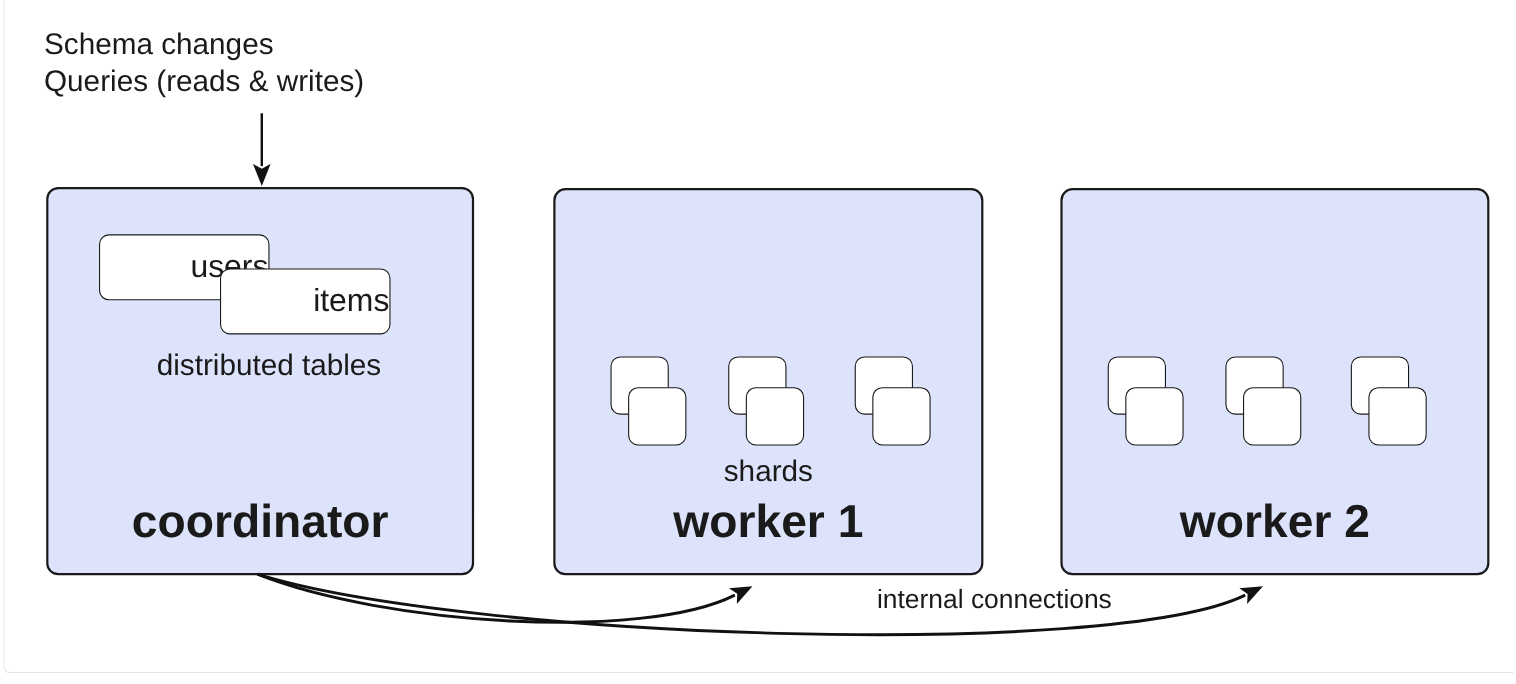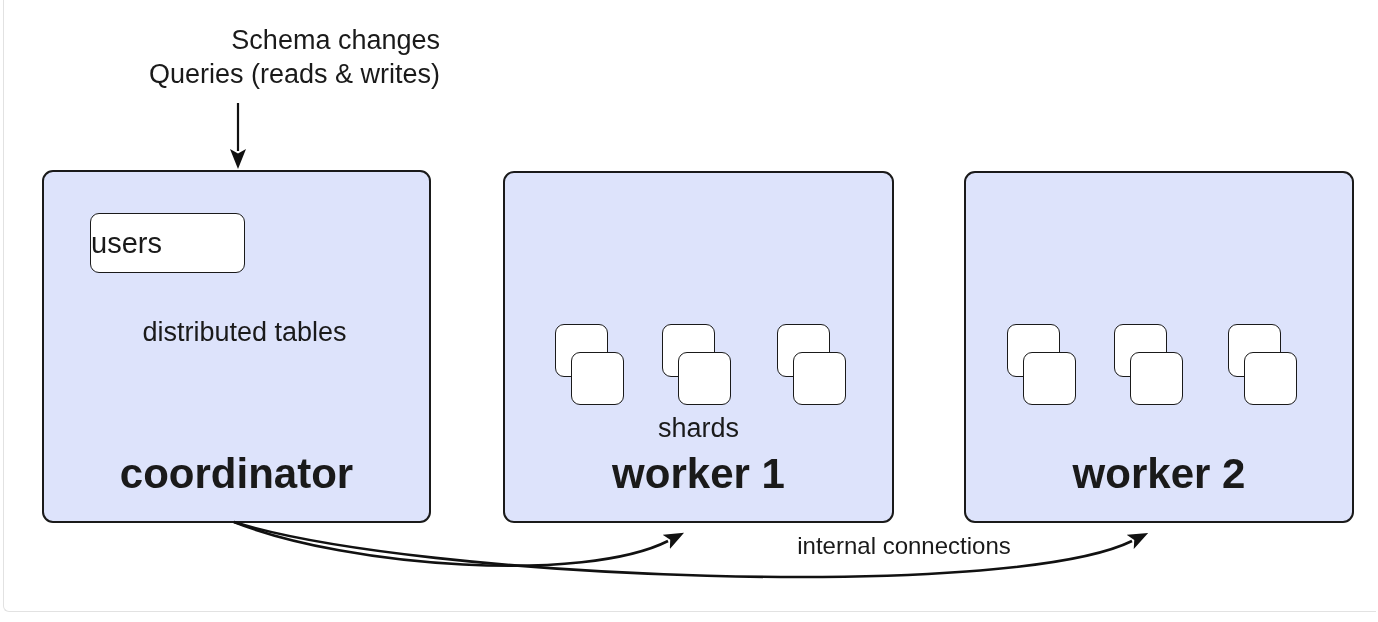--- a/index.html
+++ b/index.html
@@ -7,35 +7,35 @@
     position:relative;width:1378px;height:622px;background:var(--background,#fff);
     font-family:"Liberation Sans","DejaVu Sans",sans-serif;color:var(--text,#1a1a1a);
     overflow:hidden;
   }
   .frame{
     position:absolute;left:3px;top:0;width:1372px;height:611px;
     border-left:1px solid var(--frame-border,#e2e2e2);
     border-bottom:1px solid var(--frame-border,#e2e2e2);
     border-bottom-left-radius:6px;pointer-events:none;
   }
-  .top-label{position:absolute;left:40px;top:23px;width:400px;text-align:right;
+  .top-label{position:absolute;left:40px;top:23px;width:400px;text-align:left;
     font-size:27px;line-height:34px;}
   .node{
     position:absolute;background:var(--node-fill,#dde3fb);
     border:2px solid var(--node-border,#1a1a1a);border-radius:11px;box-sizing:border-box;
   }
   .coordinator{left:42px;top:170px;width:389px;height:353px;}
   .worker1{left:503px;top:171px;width:391px;height:352px;}
   .worker2{left:964px;top:171px;width:390px;height:352px;}
   .node-title{position:absolute;left:0;right:0;bottom:24px;text-align:center;
     font-size:42px;line-height:1.1;font-weight:bold;}
   .table-box{
     position:absolute;width:155px;height:60px;background:var(--shard-fill,#fff);
     border:1.6px solid var(--node-border,#1a1a1a);border-radius:9px;box-sizing:border-box;
-    display:flex;align-items:center;justify-content:flex-start;font-size:29px;
+    display:flex;align-items:center;justify-content:flex-end;font-size:29px;
   }
   .users-box{left:46px;top:41px;}
   .items-box{left:156px;top:72px;}
   .caption{position:absolute;left:0;right:0;top:144px;text-align:center;
     font-size:27px;line-height:33px;padding-left:16px;}
   .shard-group{position:absolute;top:151px;width:70px;height:82px;}
   .worker1 .g1{left:50px;}  .worker1 .g2{left:157px;} .worker1 .g3{left:272px;}
   .worker2 .g1{left:41px;}  .worker2 .g2{left:148px;} .worker2 .g3{left:262px;}
   .shard{
     position:absolute;width:53px;height:53px;background:var(--shard-fill,#fff);
@@ -56,20 +56,23 @@
   <div class="frame"></div>
 
   <div class="top-label">
     <div>Schema changes</div>
     <div>Queries (reads &amp; writes)</div>
   </div>
 
   <div class="node coordinator">
     <div class="table-box users-box">
       <span>users</span>
+    </div>
+    <div class="table-box items-box">
+      <span>items</span>
     </div>
     <div class="caption">
       <div>distributed tables</div>
     </div>
     <div class="node-title">coordinator</div>
   </div>
 
   <div class="node worker1">
     <div class="shard-group g1">
       <div class="shard back"></div>

